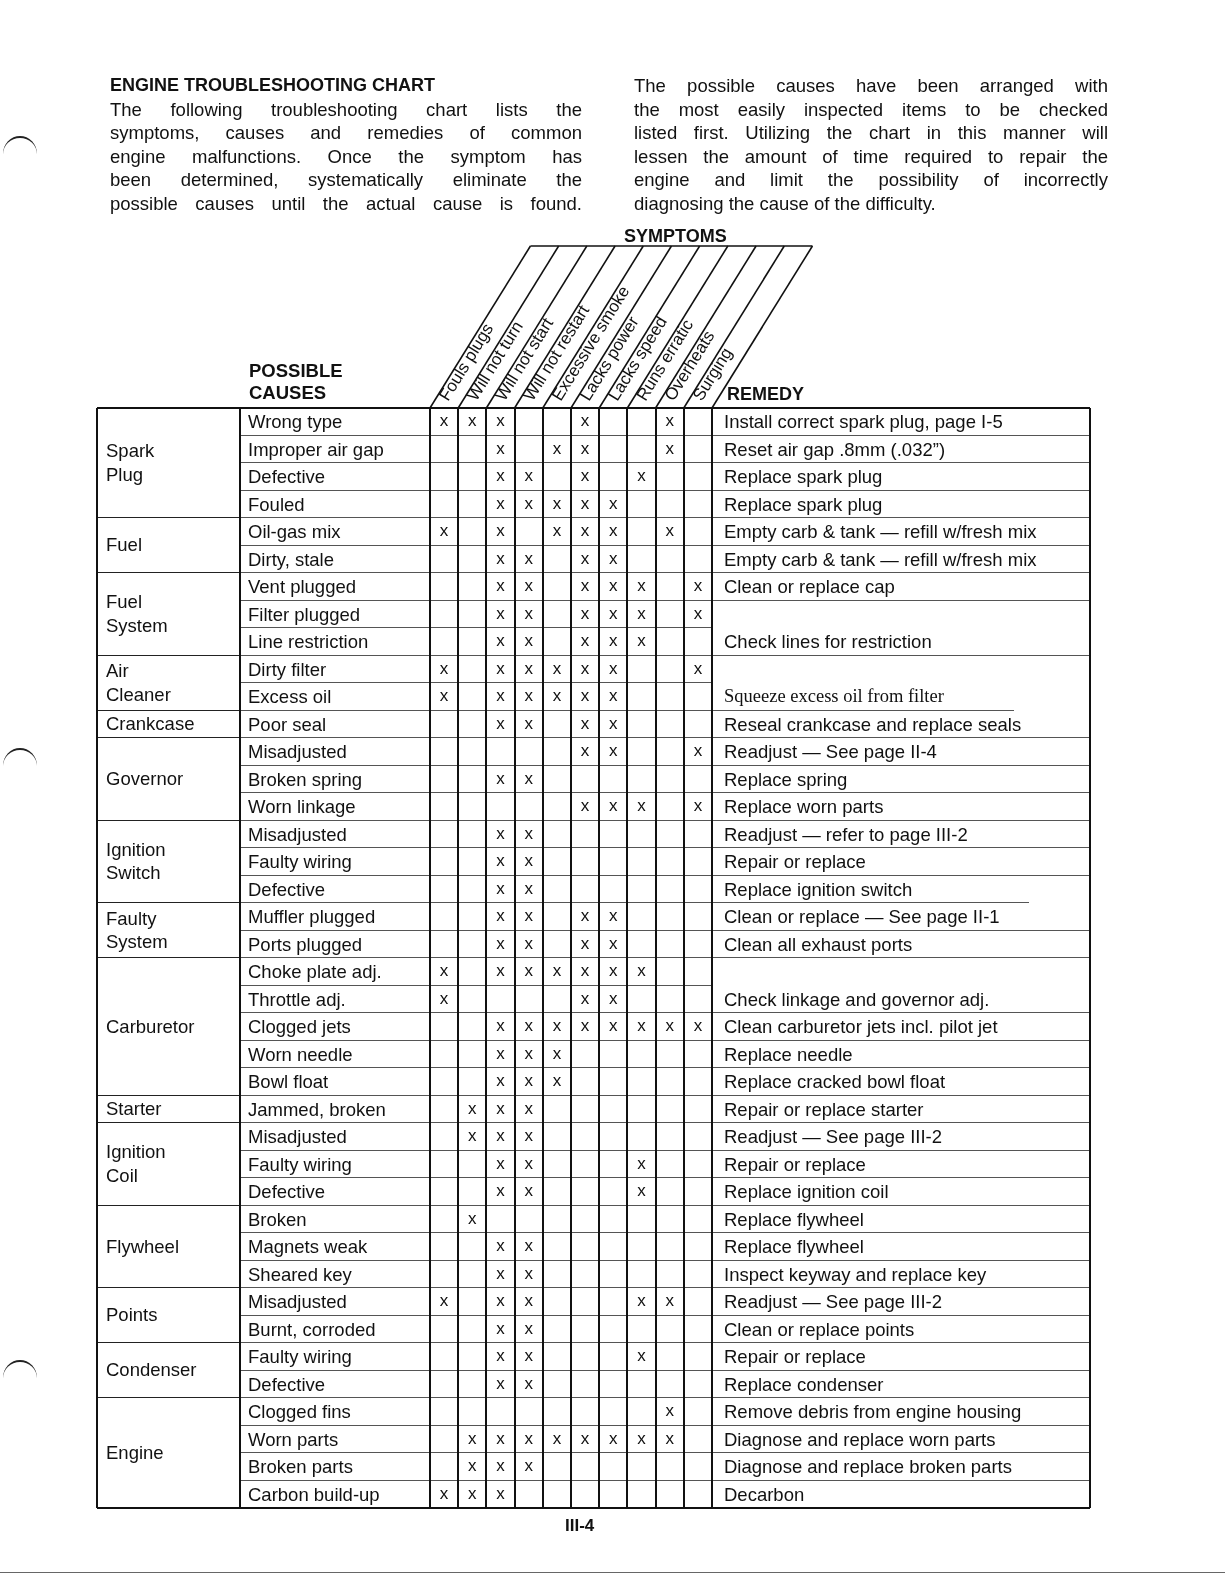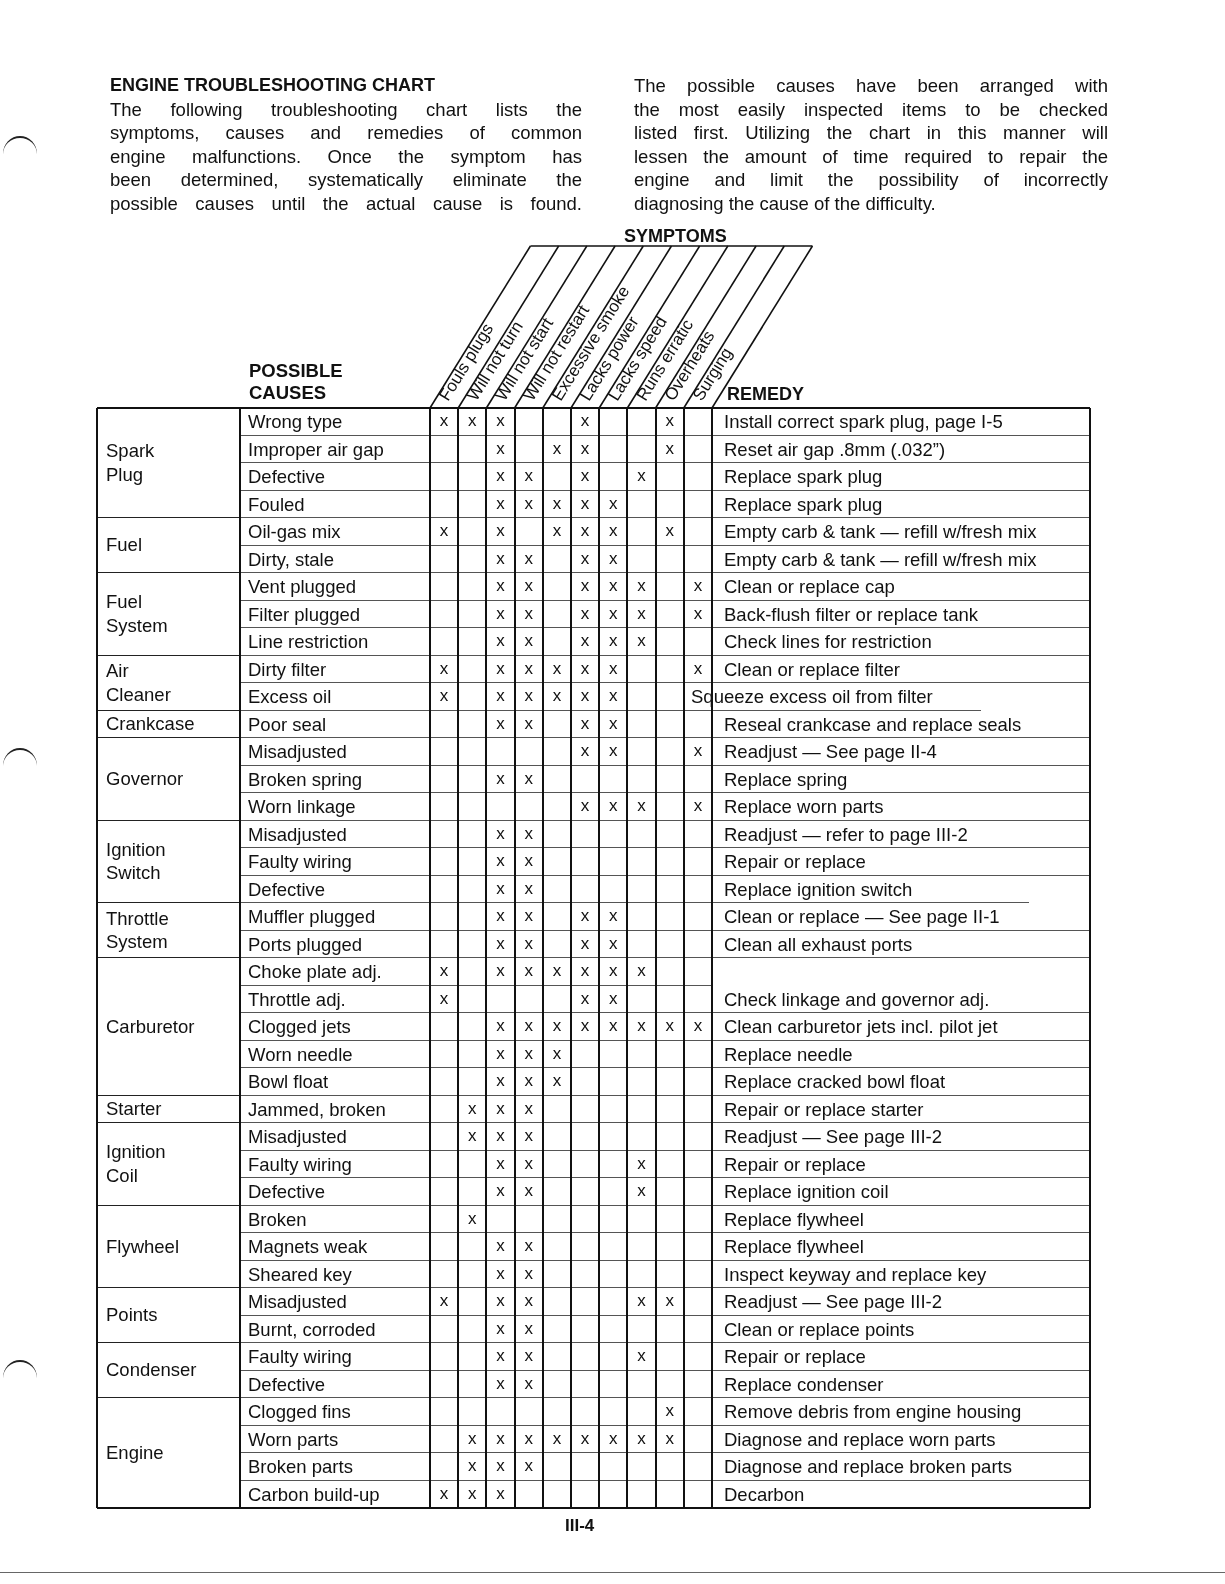--- a/index.html
+++ b/index.html
@@ -202,21 +202,20 @@
       <div class="cell x-cell" style="left: 333px;"></div>
       <div class="cell x-cell" style="left: 361.2px;"></div>
       <div class="cell x-cell" style="left: 389.4px;">x</div>
       <div class="cell x-cell" style="left: 417.6px;">x</div>
       <div class="cell x-cell" style="left: 445.8px;"></div>
       <div class="cell x-cell" style="left: 474px;">x</div>
       <div class="cell x-cell" style="left: 502.2px;">x</div>
       <div class="cell x-cell" style="left: 530.4px;">x</div>
       <div class="cell x-cell" style="left: 558.6px;"></div>
       <div class="cell x-cell" style="left: 586.8px;">x</div>
-      <div class="cell remedy-cell" style="left: 615px; width: 378px;">Back-flush filter or replace tank</div>
     </div>
     <div class="row" style="top: 220px; width: 993px;">
       <div class="cell cause-cell">Line restriction</div>
       <div class="cell x-cell" style="left: 333px;"></div>
       <div class="cell x-cell" style="left: 361.2px;"></div>
       <div class="cell x-cell" style="left: 389.4px;">x</div>
       <div class="cell x-cell" style="left: 417.6px;">x</div>
       <div class="cell x-cell" style="left: 445.8px;"></div>
       <div class="cell x-cell" style="left: 474px;">x</div>
       <div class="cell x-cell" style="left: 502.2px;">x</div>
@@ -236,35 +235,34 @@
       <div class="cell x-cell" style="left: 333px;">x</div>
       <div class="cell x-cell" style="left: 361.2px;"></div>
       <div class="cell x-cell" style="left: 389.4px;">x</div>
       <div class="cell x-cell" style="left: 417.6px;">x</div>
       <div class="cell x-cell" style="left: 445.8px;">x</div>
       <div class="cell x-cell" style="left: 474px;">x</div>
       <div class="cell x-cell" style="left: 502.2px;">x</div>
       <div class="cell x-cell" style="left: 530.4px;"></div>
       <div class="cell x-cell" style="left: 558.6px;"></div>
       <div class="cell x-cell" style="left: 586.8px;">x</div>
-      <div class="cell remedy-cell" style="left: 615px; width: 378px;">Clean or replace filter</div>
     </div>
     <div class="row" style="top: 275px; width: 993px;">
       <div class="cell cause-cell">Excess oil</div>
       <div class="cell x-cell" style="left: 333px;">x</div>
       <div class="cell x-cell" style="left: 361.2px;"></div>
       <div class="cell x-cell" style="left: 389.4px;">x</div>
       <div class="cell x-cell" style="left: 417.6px;">x</div>
       <div class="cell x-cell" style="left: 445.8px;">x</div>
       <div class="cell x-cell" style="left: 474px;">x</div>
       <div class="cell x-cell" style="left: 502.2px;">x</div>
       <div class="cell x-cell" style="left: 530.4px;"></div>
       <div class="cell x-cell" style="left: 558.6px;"></div>
       <div class="cell x-cell" style="left: 586.8px;"></div>
-      <div class="cell remedy-cell" style="left: 582px; width: 302px;">Squeeze excess oil from filter</div>
+      <div class="cell remedy-cell" style="left: 615px; width: 302px; font-family: Liberation Serif, serif;">Squeeze excess oil from filter</div>
     </div>
     <div class="cat-cell" style="top: 302.5px; height: 27.5px;">
       <div>
         <div>Crankcase</div>
       </div>
     </div>
     <div class="row" style="top: 302.5px; width: 993px;">
       <div class="cell cause-cell">Poor seal</div>
       <div class="cell x-cell" style="left: 333px;"></div>
       <div class="cell x-cell" style="left: 361.2px;"></div>
@@ -368,21 +366,21 @@
       <div class="cell x-cell" style="left: 445.8px;"></div>
       <div class="cell x-cell" style="left: 474px;"></div>
       <div class="cell x-cell" style="left: 502.2px;"></div>
       <div class="cell x-cell" style="left: 530.4px;"></div>
       <div class="cell x-cell" style="left: 558.6px;"></div>
       <div class="cell x-cell" style="left: 586.8px;"></div>
       <div class="cell remedy-cell" style="left: 615px; width: 317px;">Replace ignition switch</div>
     </div>
     <div class="cat-cell" style="top: 495px; height: 55px;">
       <div>
-        <div>Throttle</div>
+        <div>Faulty</div>
         <div>System</div>
       </div>
     </div>
     <div class="row" style="top: 495px; width: 993px;">
       <div class="cell cause-cell">Muffler plugged</div>
       <div class="cell x-cell" style="left: 333px;"></div>
       <div class="cell x-cell" style="left: 361.2px;"></div>
       <div class="cell x-cell" style="left: 389.4px;">x</div>
       <div class="cell x-cell" style="left: 417.6px;">x</div>
       <div class="cell x-cell" style="left: 445.8px;"></div>

